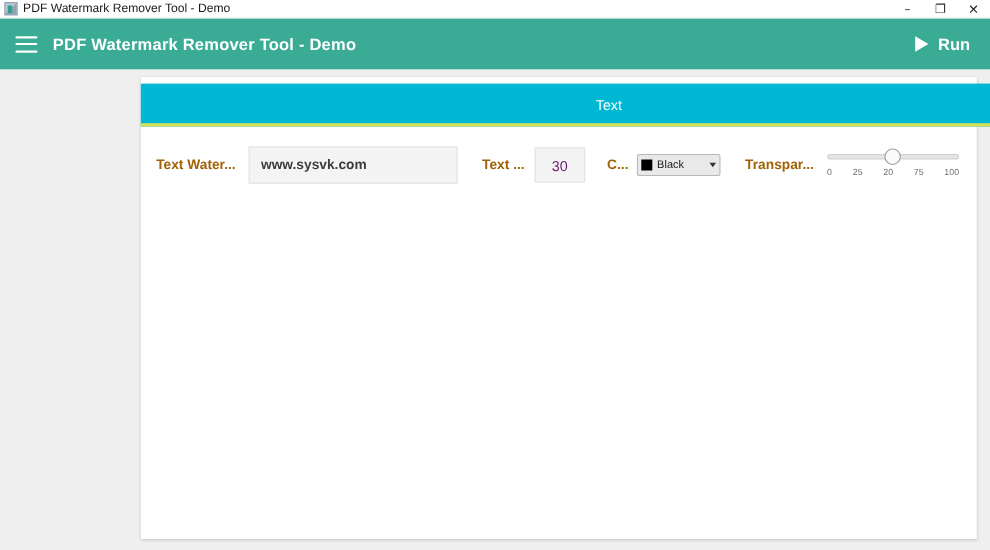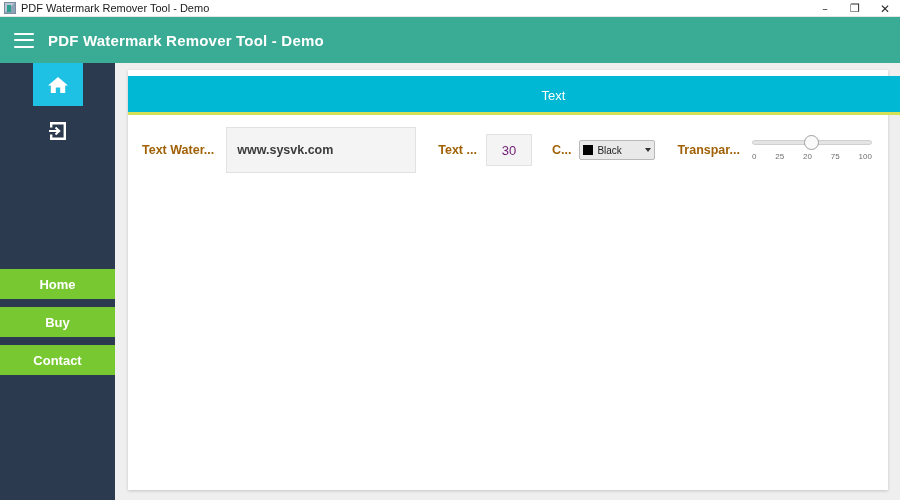--- a/index.html
+++ b/index.html
@@ -100,21 +100,21 @@
 
   
   .form-row {
     position: absolute; left: 0; top: 58px; width: 760px; height: 44px;
     display: flex; align-items: center; padding-left: 14px;
   }
   .f-label {
     font-size: 12.5px; font-weight: bold; color: #a16207; white-space: nowrap;
   }
   .text-input {
-    width: 190px; height: 46px; background: #f4f4f4; border: 1px solid #e2e2e2;
+    width: 190px; height: 34px; background: #f4f4f4; border: 1px solid #e2e2e2;
     display: flex; align-items: center; padding: 0 10px;
     font-size: 12.5px; font-weight: bold; color: #3c3c3c; margin-left: 12px;
   }
   .size-input {
     width: 46px; height: 32px; background: #f4f4f4; border: 1px solid #e2e2e2;
     display: flex; align-items: center; justify-content: center;
     font-size: 13px; color: #701a75; margin-left: 9px;
   }
   .color-select {
     width: 76px; height: 20px; background: #e9e9e9;
@@ -161,44 +161,26 @@
     </div>
   </div>
 
   <div class="header">
     <div class="hamburger">
       <span></span>
       <span></span>
       <span></span>
     </div>
     <div class="app-title">PDF Watermark Remover Tool - Demo</div>
+    <div class="run-btn">
+      <div class="play-tri"></div>
+      <div class="run-label">Run</div>
+    </div>
   </div>
 
-  <div class="sidebar">
-    <div class="side-tile">
-      <svg width="22" height="20" viewBox="0 0 22 20">
-        <path d="M11 2 L21 10.5 L18.2 10.5 L18.2 18 L13.2 18 L13.2 12.6 L8.8 12.6 L8.8 18 L3.8 18 L3.8 10.5 L1 10.5 Z" fill="#ffffff"></path>
-      </svg>
-    </div>
-    <div class="side-icon2">
-      <svg width="22" height="22" viewBox="0 0 22 22">
-        <path d="M3 2 H19 V20 H3 V14.5 H5.4 V17.6 H16.6 V4.4 H5.4 V7.5 H3 Z" fill="#ffffff"></path>
-        <path d="M2 11 H11.5 M8.5 7.6 L12.2 11 L8.5 14.4" stroke="#ffffff" stroke-width="2.1" fill="none"></path>
-      </svg>
-    </div>
-    <div class="side-btn home">
-      <span>Home</span>
-    </div>
-    <div class="side-btn buy">
-      <span>Buy</span>
-    </div>
-    <div class="side-btn contact">
-      <span>Contact</span>
-    </div>
-  </div>
 
   <div class="panel">
 
     <div class="tabs">
       <div class="tab active">
         <span>Text</span>
       </div>
     </div>
 
     <div class="form-row">

